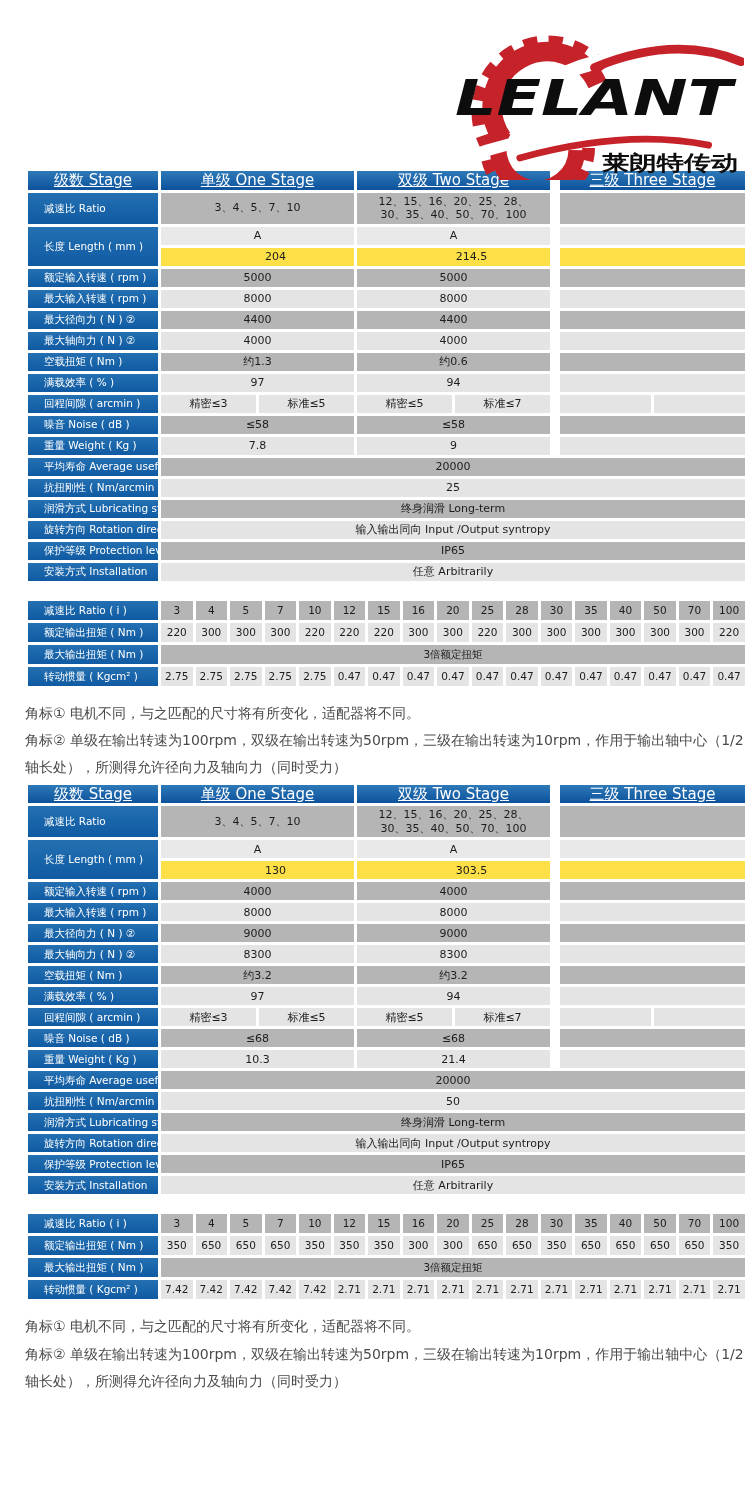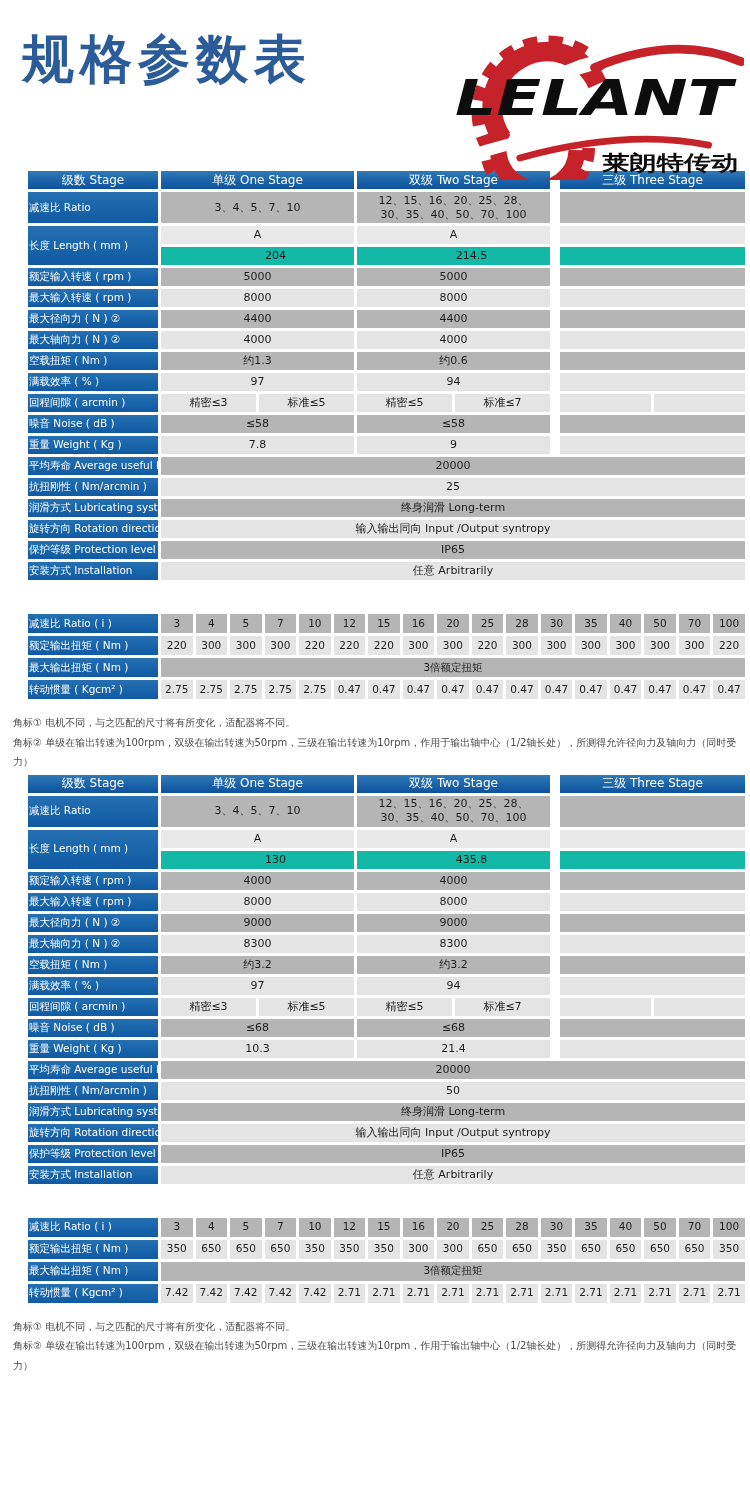--- a/index.html
+++ b/index.html
@@ -5,37 +5,36 @@
   html,body{margin:0;padding:0;background:#fff;}
   body{width:750px;height:1500px;overflow:hidden;font-family:"DejaVu Sans",sans-serif;}
   .hdrwrap{position:relative;height:168px;box-sizing:border-box;padding:26px 0 0 22px;}
   .pagetitle{margin:0;font-size:52px;line-height:66px;font-weight:800;color:#2b5c99;letter-spacing:6px;}
   .logo{position:absolute;top:12px;right:6px;width:295px;height:168px;}
   .modelname{margin:4px 0 16px 22px;font-size:42px;line-height:46px;font-weight:800;color:#050505;letter-spacing:1px;}
   .modelname.second{margin-top:34px;}
   table.spec,table.ratio{width:723px;margin:0 0 0 25px;border-collapse:separate;border-spacing:3px;table-layout:fixed;}
   td{font-size:11px;line-height:1.25;text-align:center;vertical-align:middle;padding:0;height:18px;white-space:pre-line;color:#1c1c1c;overflow:hidden;}
   col.cl{width:130px;} col.cq{width:95px;} col.cs{width:4px;} col.cr{width:91px;}
-  .hdr{background:linear-gradient(180deg,#2e79b8,#0c529c);color:#fff;font-size:12px;height:17px;}
-  .lbl{background:linear-gradient(180deg,#2470b2,#0f5aa2);color:#fff;text-align:left;padding-left:1px;font-size:10.5px;white-space:nowrap;}
-  .v.d{background:#b5b5b5;} .v.l{background:#e4e4e4;} .v.la{background:#e9e9e9;} .v.lb{background:#14b8a6;padding-left:36px;}
+  .hdr{background:linear-gradient(180deg,#2e79b8,#0c529c);color:#fff;font-size:15px;height:17px;text-decoration:underline;}
+  .lbl{background:linear-gradient(180deg,#2470b2,#0f5aa2);color:#fff;text-align:left;padding-left:16px;font-size:10.5px;white-space:nowrap;}
+  .v.d{background:#b5b5b5;} .v.l{background:#e4e4e4;} .v.la{background:#e9e9e9;} .v.lb{background:#fde047;padding-left:36px;}
   .sp{background:#fff;}
   tr.tall td{height:31px;}
-  table.ratio{margin-top:28px;}
+  table.ratio{margin-top:14px;}
   table.ratio td{height:19px;font-size:10.5px;}
-  .fnotes{margin:11px 0 0 13px;font-size:10px;color:#4a4a4a;line-height:1.95;}
+  .fnotes{margin:11px 0 0 25px;font-size:14px;color:#4a4a4a;line-height:1.95;}
   .fnotes p{margin:0;}
   .brandtext{font-style:italic;font-weight:900;font-family:"DejaVu Sans",sans-serif;fill:#0d0d0d;}
   .brandsub{font-weight:700;font-family:"DejaVu Sans",sans-serif;fill:#0d0d0d;}
 </style>
 </head>
 <body>
 
 <div class="hdrwrap">
-  <h1 class="pagetitle">规格参数表</h1>
   <svg class="logo" viewBox="0 0 300 170" aria-hidden="true">
     <g>
       <path d="M 40,138 A 70 70 0 1 1 162,65" fill="none" stroke="#c5222a" stroke-width="14" stroke-dasharray="14 11"></path>
       <path d="M 54,128 A 56 56 0 1 1 151,73" fill="none" stroke="#c5222a" stroke-width="20"></path>
       <path d="M 60,95 Q 170,14 296,58" fill="none" stroke="#ffffff" stroke-width="14"></path>
       <path d="M 148,56 Q 230,22 297,50" fill="none" stroke="#c5222a" stroke-width="9" stroke-linecap="round"></path>
       <path d="M 142,138 A 52 52 0 1 1 45,112" fill="none" stroke="#c5222a" stroke-width="13" stroke-dasharray="13 10"></path>
       <path d="M 130,140 A 40 40 0 1 1 55,120" fill="none" stroke="#c5222a" stroke-width="17"></path>
       <path d="M 16,148 Q 130,106 272,126" fill="none" stroke="#ffffff" stroke-width="12"></path>
       <path d="M 72,148 Q 180,118 264,135" fill="none" stroke="#c5222a" stroke-width="7" stroke-linecap="round"></path>
@@ -285,21 +284,21 @@
         </tr>
         <tr>
           <td class="lbl" rowspan="2">长度 Length ( mm )</td>
           <td class="v la" colspan="2">A</td>
           <td class="v la" colspan="2">A</td>
           <td class="sp"></td>
           <td class="v la" colspan="2"></td>
         </tr>
         <tr>
           <td class="v lb" colspan="2">130</td>
-          <td class="v lb" colspan="2">435.8</td>
+          <td class="v lb" colspan="2">303.5</td>
           <td class="sp"></td>
           <td class="v lb" colspan="2"></td>
         </tr>
         <tr>
           <td class="lbl">额定输入转速 ( rpm )</td>
           <td class="v d" colspan="2">4000</td>
           <td class="v d" colspan="2">4000</td>
           <td class="sp"></td>
           <td class="v d" colspan="2"></td>
         </tr>

